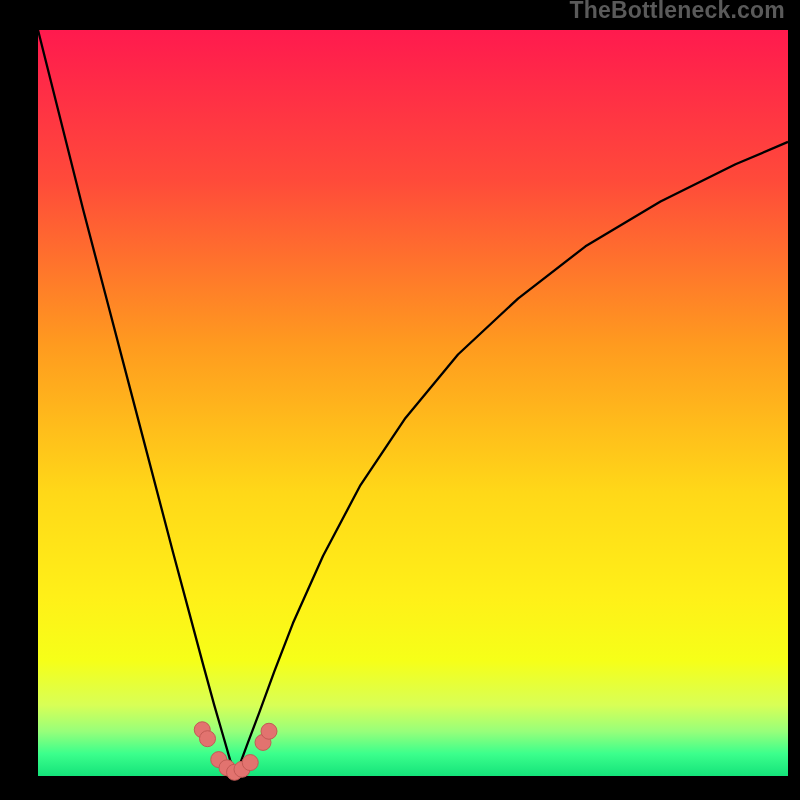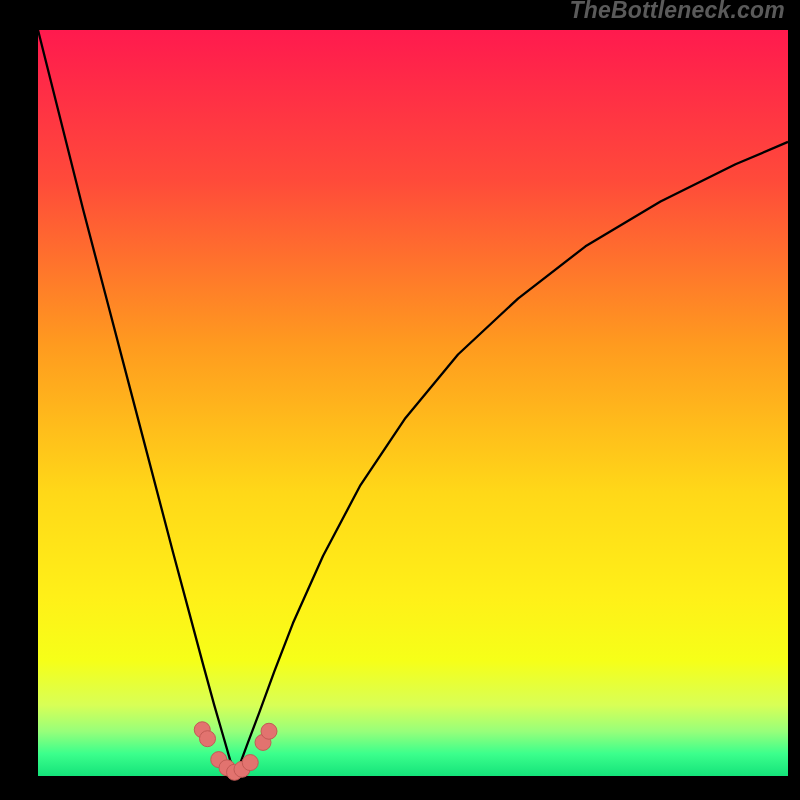--- a/index.html
+++ b/index.html
@@ -10,21 +10,20 @@
     background: #000000;
     overflow: hidden;
   }
   .frame {
     position: absolute;
     left: 0;
     top: 0;
     width: 800px;
     height: 701px;
     background: #000000;
-    font-style: italic;
   }
   .watermark {
     position: absolute;
     font-family: Arial, Helvetica, sans-serif;
     font-weight: 600;
     letter-spacing: 0.2px;
   }
   svg {
     position: absolute;
     left: 0;

